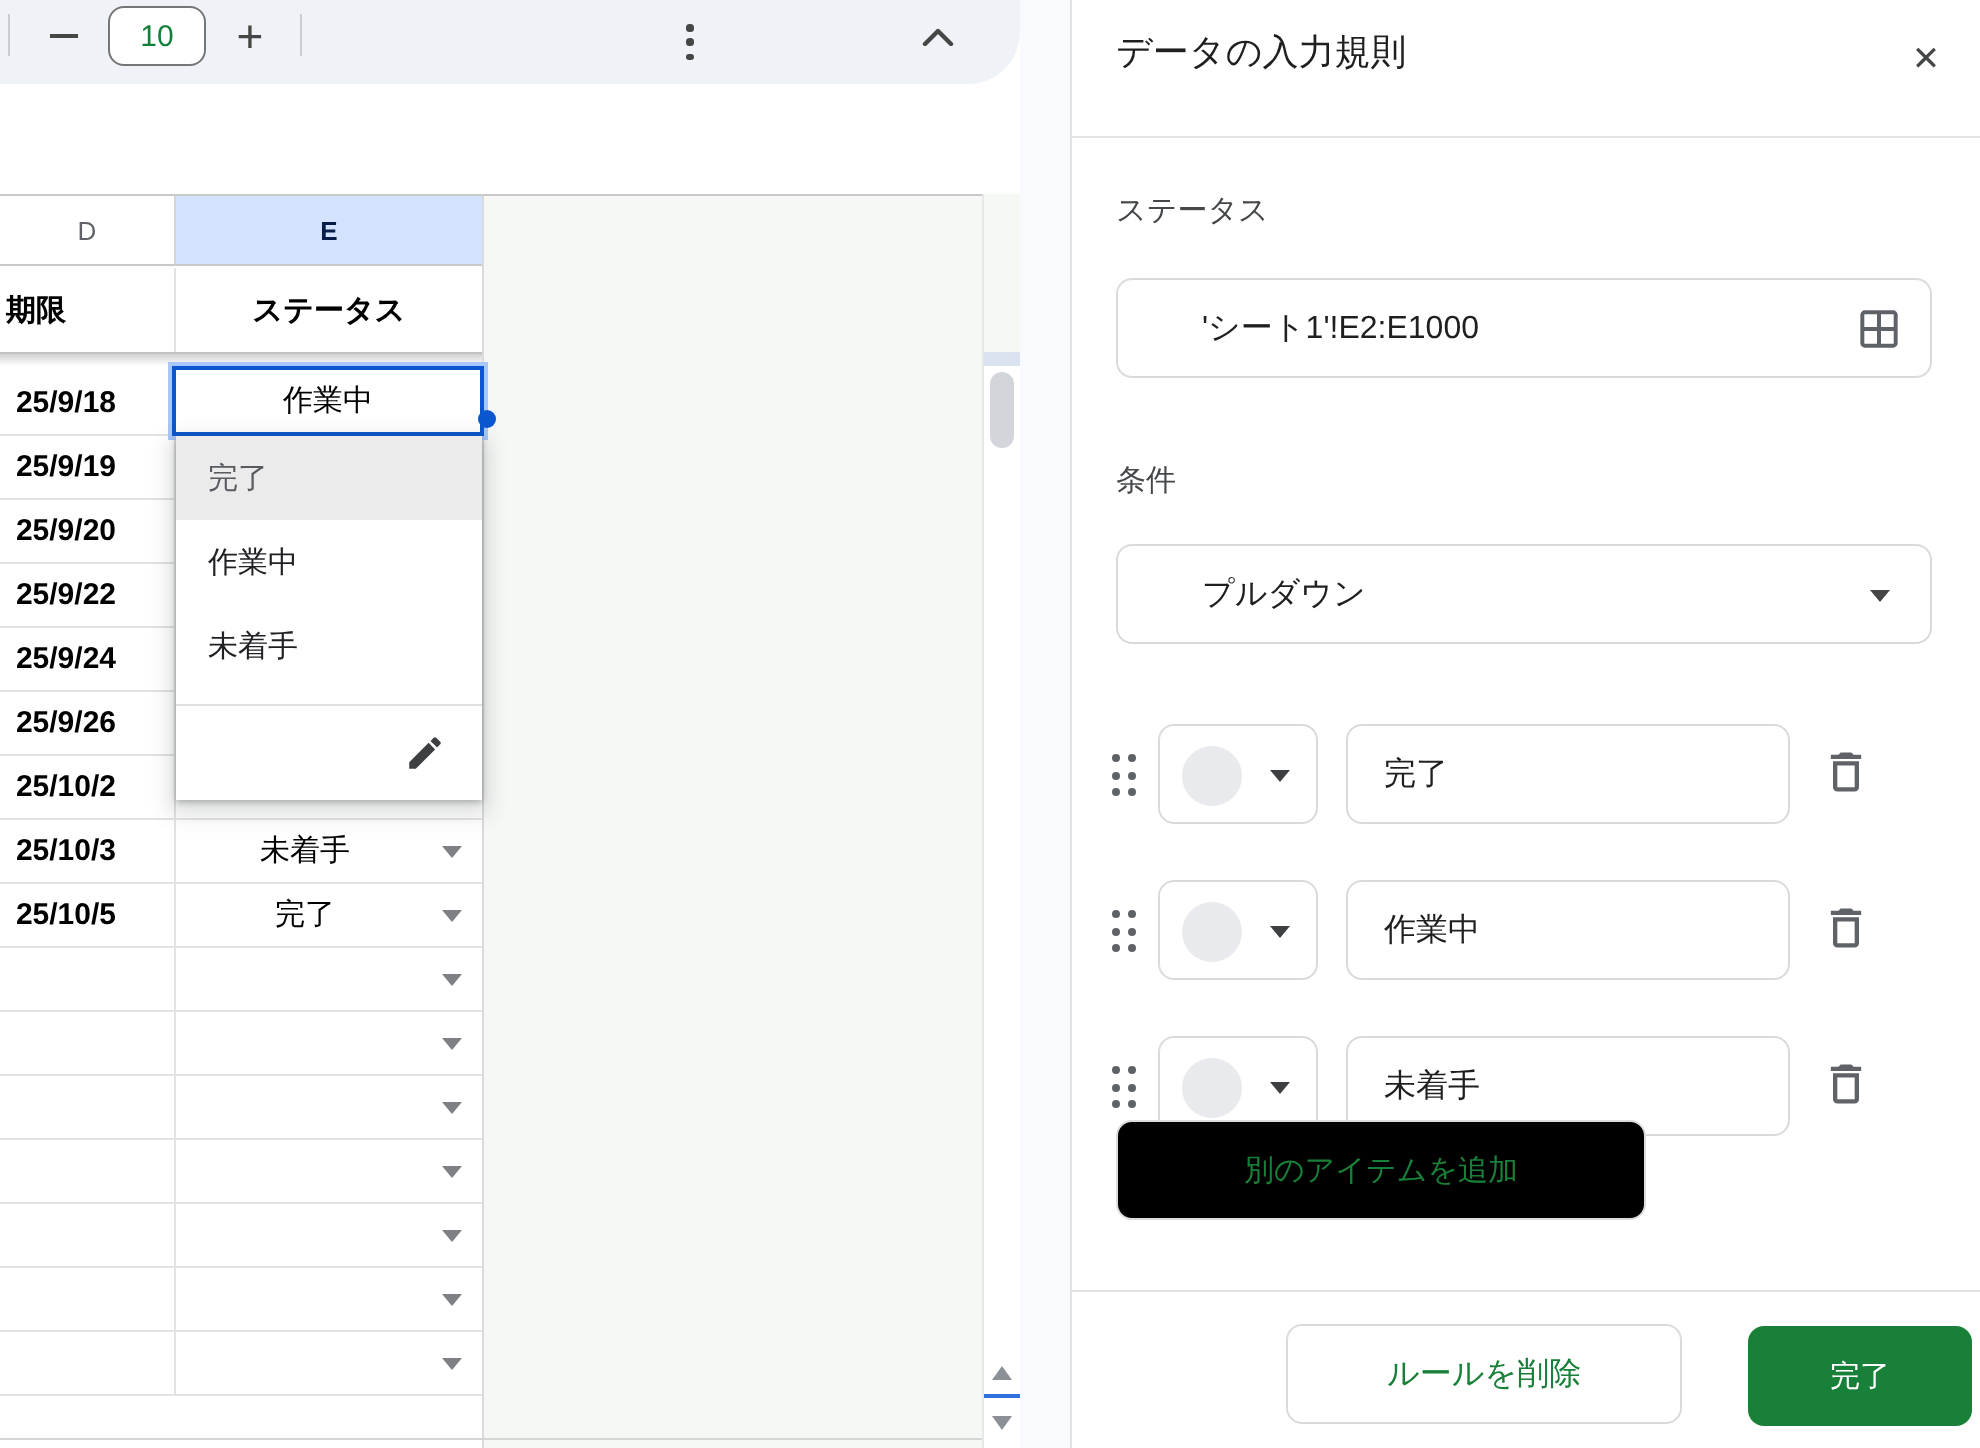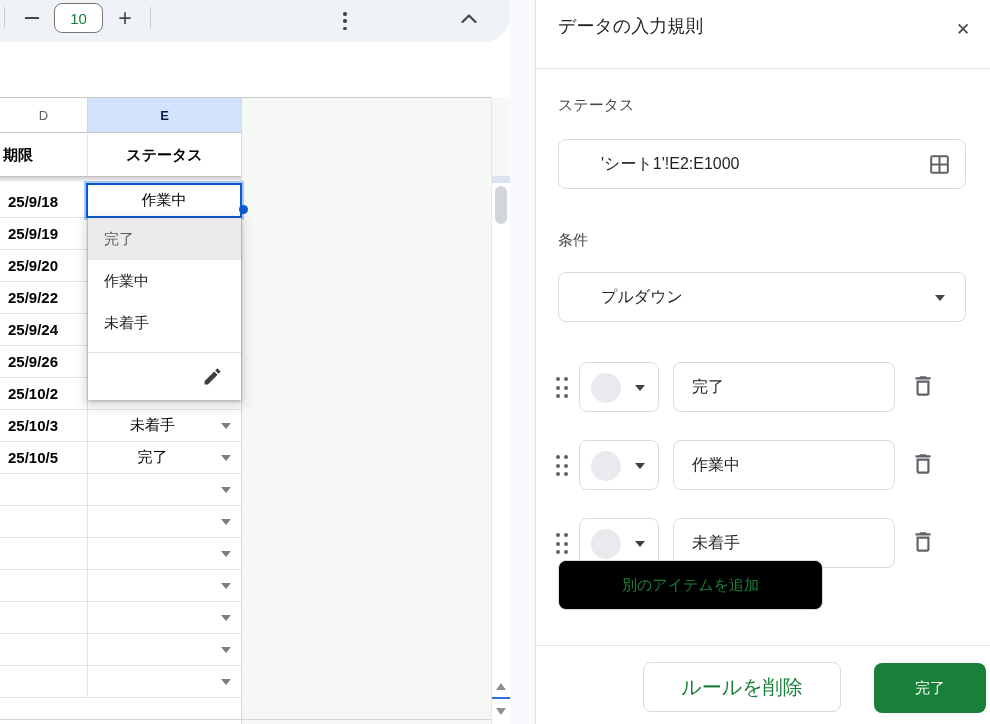--- a/index.html
+++ b/index.html
@@ -72,21 +72,21 @@
   .rule-row { position:absolute; left:0; width:455px; height:50px; }
   .drag { position:absolute; left:20px; top:15px; width:12px; height:21px; display:grid; grid-template-columns:4px 4px; grid-template-rows:4px 4px 4px; column-gap:4px; row-gap:4.5px; cursor:grab; }
   .drag span { width:4px; height:4px; border-radius:50%; background:#5f6368; }
   .chip { position:absolute; left:43px; top:0; width:80px; height:50px; border:1px solid #d9dadd; border-radius:8px; background:#fff; cursor:pointer; }
   .chip .swatch { position:absolute; left:11px; top:10px; width:30px; height:30px; border-radius:50%; background:#e8eaee; }
   .chip .ccaret { position:absolute; right:13px; top:22px; width:0; height:0; border-left:5px solid transparent; border-right:5px solid transparent; border-top:6px solid #3c4043; }
   .item-input { position:absolute; left:137px; top:0; width:222px; height:50px; border:1px solid #d9dadd; border-radius:8px; display:flex; align-items:center; padding-left:18px; font-size:16px; color:#1f1f1f; }
   .trash-btn { position:absolute; left:373px; top:11px; width:28px; height:28px; border:none; background:none; cursor:pointer; }
 
   .add-btn { position:absolute; left:22px; top:560px; width:265px; height:50px; border:1px solid #dadce0; border-radius:8px; background:#000000; font-size:15px; color:#188038; cursor:pointer; font-family:Liberation Mono, monospace; }
-  .del-btn { position:absolute; left:107px; top:662px; width:198px; height:50px; border:1px solid #d9dadd; border-radius:8px; background:#fff; font-size:20px; color:#188038; cursor:pointer; font-family:inherit; }
+  .del-btn { position:absolute; left:107px; top:662px; width:198px; height:50px; border:1px solid #d9dadd; border-radius:8px; background:#fff; font-size:16px; color:#188038; cursor:pointer; font-family:inherit; }
   .done-btn { position:absolute; left:338px; top:663px; width:112px; height:50px; border:none; border-radius:8px; background:#188038; font-size:15px; color:#fff; cursor:pointer; font-family:inherit; }
 </style>
 </head>
 <body>
 
 <div class="stage">
 
   <div class="toolbar">
     <div class="tb-sep" style="left:4px"></div>
     <button class="tb-btn" style="left:16px;width:32px">

